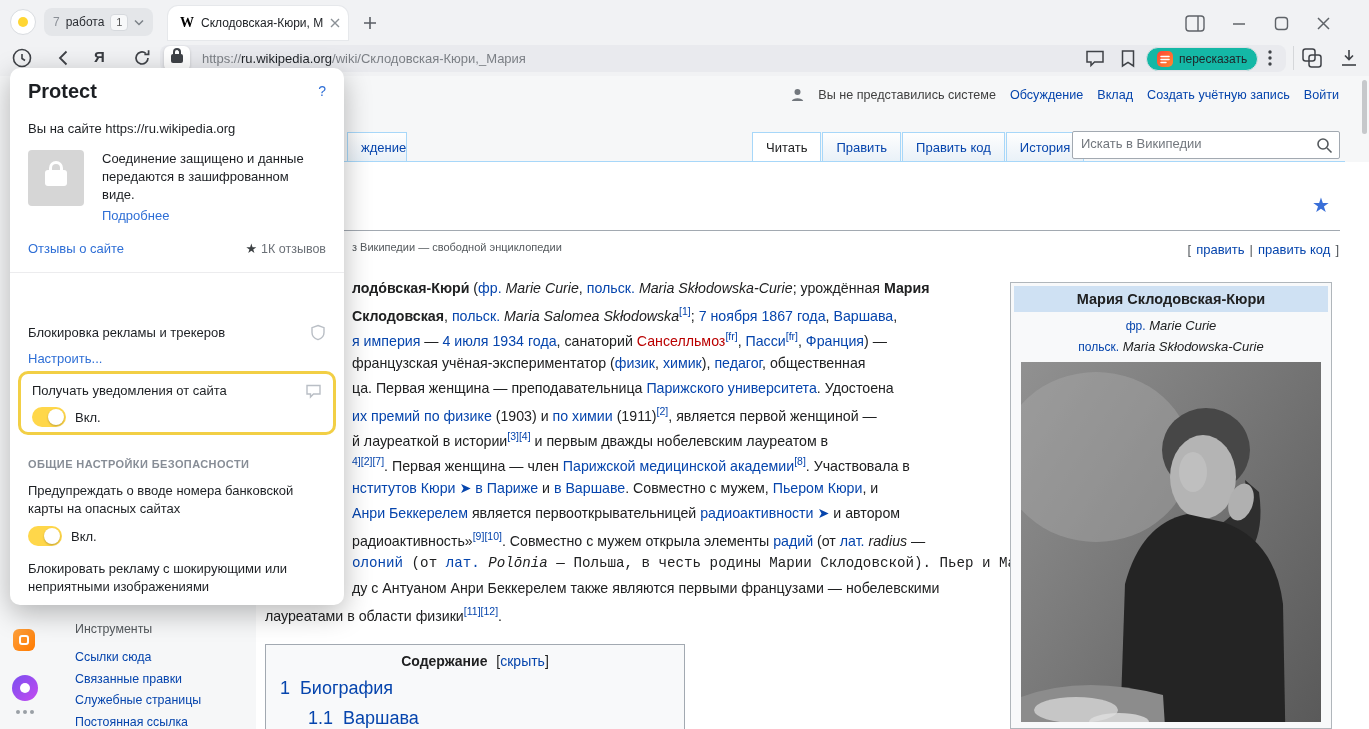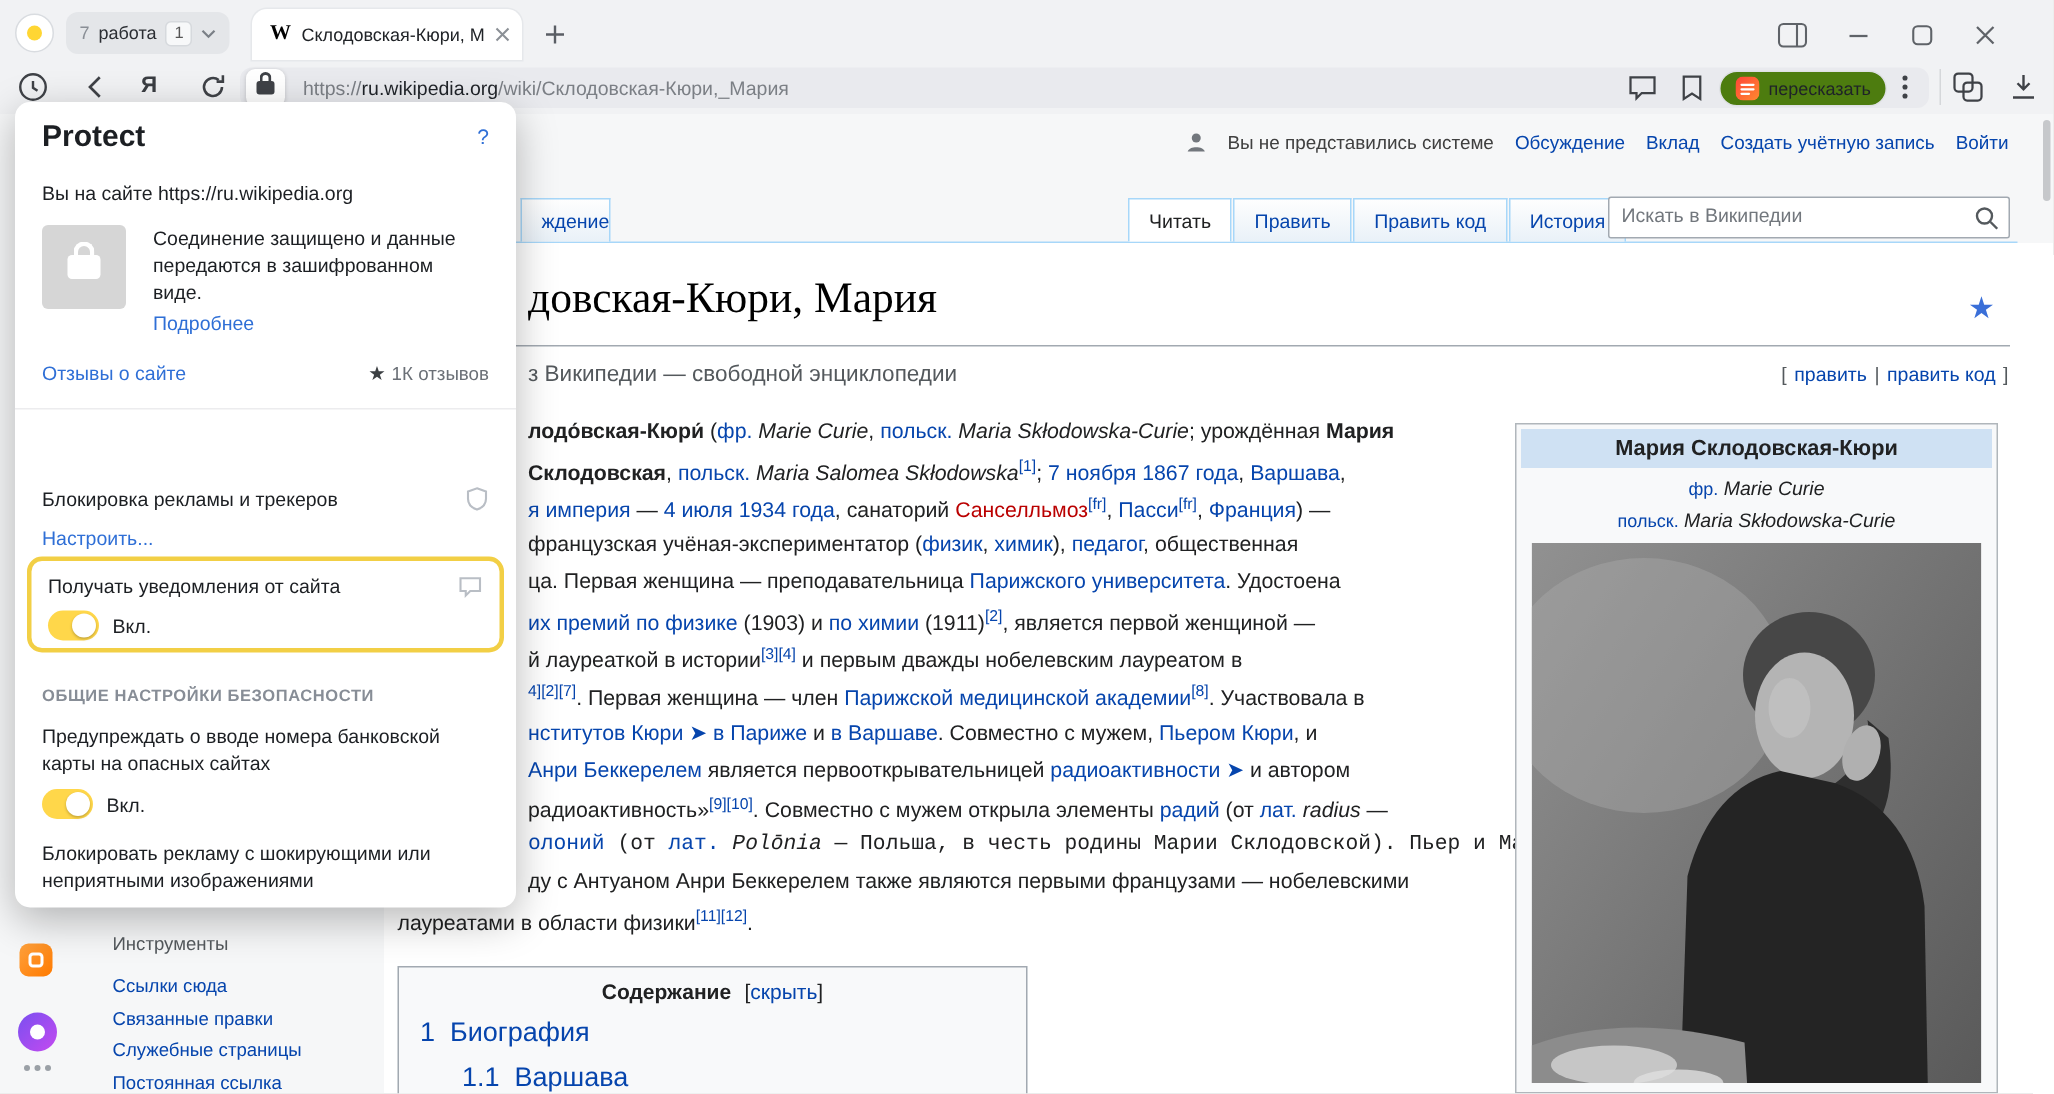--- a/index.html
+++ b/index.html
@@ -26,21 +26,21 @@
 
   .clockbtn{left:10px;top:46px}
   .backbtn{left:52px;top:46px}
   .yabtn{left:94px;top:48px;font-size:15px;font-weight:700;color:#3a3d42}
   .reloadbtn{left:130px;top:46px}
   .addressbar{left:160px;top:45px;width:1126px;height:27px;background:#e9eaee;border-radius:8px}
   .lockbtn{left:164px;top:46px;width:26px;height:25px;background:#fff;border-radius:6px;box-shadow:0 1px 3px rgba(0,0,0,.18);display:flex;align-items:center;justify-content:center}
   .url{left:202px;top:51px;font-size:13px;white-space:nowrap}
   .url .dim{color:#7b7f85}.url .host{color:#1f2328}
   .bubblebtn{left:1085px;top:49px}.flagbtn{left:1119px;top:49px}
-  .retell{left:1146px;top:47px;height:24px;border-radius:12px;background:#4d7c0f;border:1px solid #dfe1e5;display:flex;align-items:center;gap:6px;padding:0 10px;font-size:12px;color:#1f2328}
+  .retell{left:1146px;top:47px;height:24px;border-radius:12px;background:#14b8a6;border:1px solid #dfe1e5;display:flex;align-items:center;gap:6px;padding:0 10px;font-size:12px;color:#1f2328}
   .kebab{left:1260px;top:48px}
   .tooldiv{left:1293px;top:46px;width:1px;height:24px;background:#d5d7da}
   .tabspanel{left:1301px;top:47px}.dlbtn{left:1338px;top:47px}
 
   
   .band{left:0;top:76px;width:1369px;height:86px;background:#f6f7f8}
   .leftcol{left:0;top:162px;width:256px;height:567px;background:#f6f7f8}
   .topline{left:256px;top:161px;width:1089px;height:1px;background:#a7d7f9}
   .personal{top:88px;right:30px;display:flex;align-items:center;gap:14px;font-size:12.6px}
   .personal .anon{color:#404040}
@@ -55,21 +55,21 @@
   .wtabs{left:752px;top:132px;display:flex;gap:1px}
   .wtab.active{background:#fff;color:#202122}
   .searchbox{left:1072px;top:131px;width:268px;height:28px;background:#fff;border:1px solid #a2a9b1;border-radius:2px}
   .searchbox input{position:absolute;left:8px;top:4px;width:228px;border:0;outline:0;font-size:13px;font-family:inherit;color:#202122;background:transparent}
   .searchbox input::placeholder{color:#72777d}
   .mag{position:absolute;right:6px;top:5px}
 
   .wstar{left:1312px;top:193px;font-size:20px;color:#3a6fd8;cursor:pointer}
   .wtitle{left:352px;top:183px;font-family:"Liberation Serif",serif;font-size:29px;color:#000;white-space:nowrap}
   .trule{left:265px;top:230px;width:1075px;height:1px;background:#a2a9b1}
-  .tagline{left:352px;top:241px;font-size:15px;color:#54595d}
+  .tagline{left:352px;top:241px;font-size:11px;color:#54595d}
   .editlinks{top:242px;right:30px;font-size:13px;color:#54595d;display:flex;gap:5px}
 
   .article{left:0;top:0;width:1369px;height:729px;pointer-events:none}
   .tl{position:absolute;font-size:14.2px;color:#202122;white-space:nowrap;pointer-events:auto}
 
   .toc{left:265px;top:644px;width:420px;height:120px;background:#f8f9fa;border:1px solid #a2a9b1;padding:8px 0 0 0}
   .toc-head{text-align:center;font-size:14px}
   .toc-title{font-weight:700}
   .toc-br{color:#202122}
   .toc-item{margin:9px 0 0 14px;font-size:18px;color:#0645ad;cursor:pointer}
@@ -277,21 +277,20 @@
 
   <div class="abs searchbox">
     <input type="text" placeholder="Искать в Википедии" style="">
     <svg class="ic mag" width="17" height="17">
         <circle cx="7" cy="7" r="5" fill="none" stroke="#54595d" stroke-width="1.6"></circle>
         <line x1="11" y1="11" x2="15.5" y2="15.5" stroke="#54595d" stroke-width="1.6"></line>
       </svg>
   </div>
 
   <div class="abs wstar">★</div>
-  <h1 class="abs wtitle" style="font-weight:400">довская-Кюри, Мария</h1>
   <div class="abs trule"></div>
   <div class="abs tagline">з Википедии — свободной энциклопедии</div>
 
   <div class="abs editlinks">
     <span>[</span>
     <span class="lnk">править</span>
     <span>|</span>
     <span class="lnk">править код</span>
     <span>]</span>
   </div>

